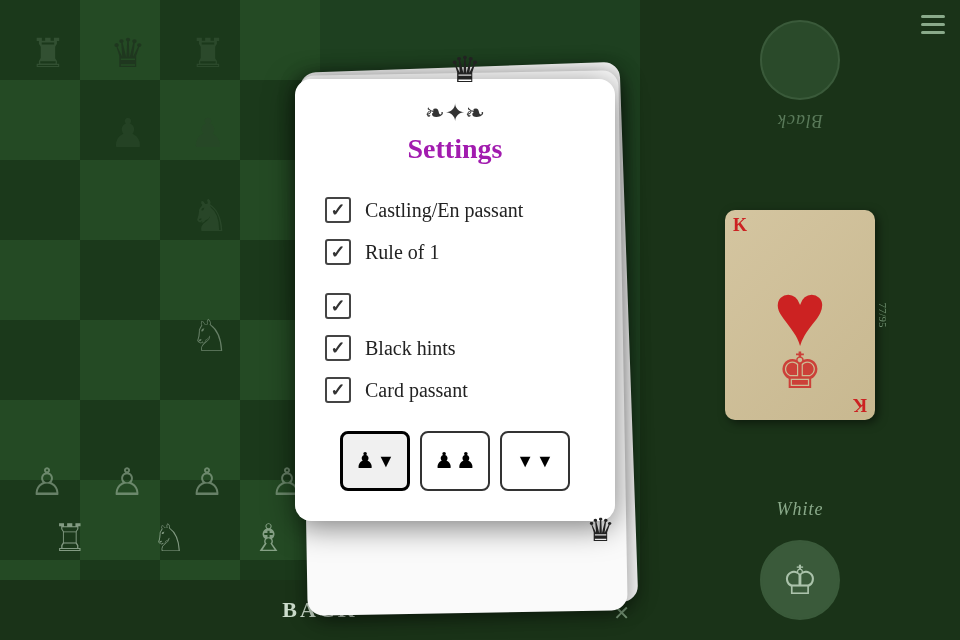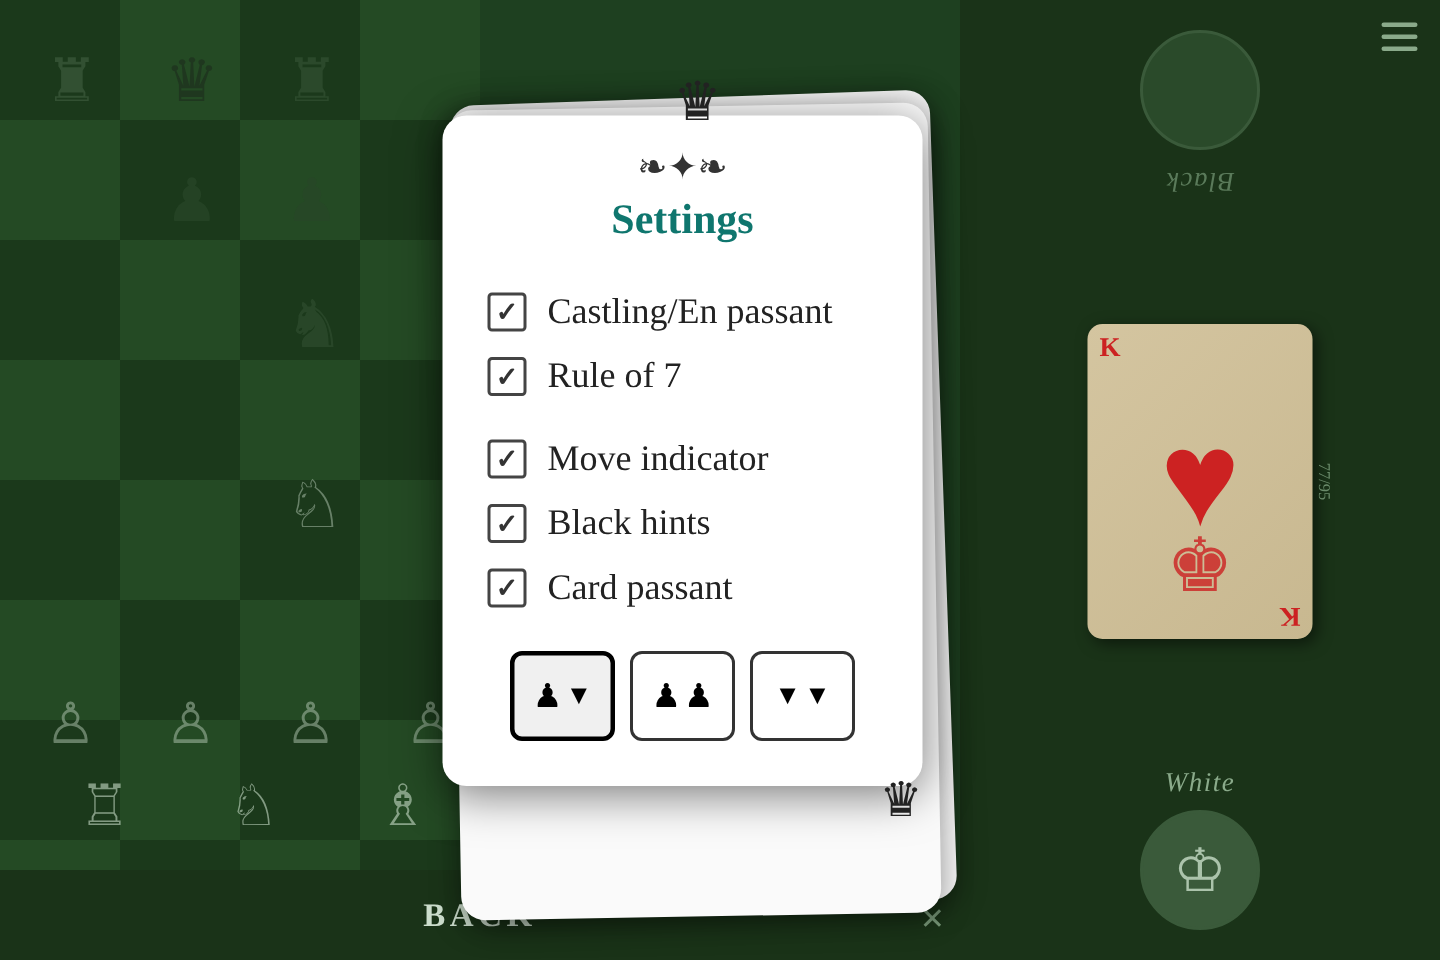--- a/index.html
+++ b/index.html
@@ -211,21 +211,21 @@
       font-size: 28px;
       color: #333;
       margin-bottom: 8px;
       letter-spacing: -2px;
     }
 
     .settings-title {
       text-align: center;
       font-size: 28px;
       font-weight: bold;
-      color: #0f766e;
+      color: #a21caf;
       margin-bottom: 24px;
       font-family: Georgia, serif;
     }
 
     
     .checkbox-item {
       display: flex;
       align-items: center;
       gap: 14px;
       padding: 8px 0;
@@ -257,21 +257,21 @@
     }
 
     .check-mark {
       color: #333;
       font-size: 18px;
       font-weight: bold;
       line-height: 1;
     }
 
     .check-label {
-      font-size: 24px;
+      font-size: 20px;
       color: #222;
       font-family: Georgia, serif;
     }
 
     
     .icon-buttons {
       display: flex;
       gap: 10px;
       margin-top: 20px;
       justify-content: center;
@@ -399,21 +399,21 @@
     <div class="card-display">
       <div class="card-corner tl">K</div>
       <div style="font-size:90px; color:#cc2222; line-height:1;">♥</div>
 
       <div style="position:absolute; bottom:20px; font-size:50px; color:#cc2222; opacity:0.8;">♚</div>
       <div class="card-corner br">K</div>
     </div>
     <div class="score-label">77/95</div>
   </div>
 
-  <div style="display:flex; flex-direction:column; align-items:center; gap:8px;">
+  <div style="display:flex; flex-direction:column; align-items:center; gap:20px;">
     <div class="player-label-white">White</div>
     <div class="avatar-circle" style="background:#3a5a3a;">
       <div style="display:flex; align-items:center; justify-content:center; height:100%; font-size:40px; color:rgba(220,240,220,0.7);">♔</div>
     </div>
   </div>
 </div>
 
 <div class="menu-icon">
   <div class="menu-line"></div>
   <div class="menu-line"></div>
@@ -459,30 +459,29 @@
           <div class="check-box checked">
             <span class="check-mark">✓</span>
           </div>
           <span class="check-label">Castling/En passant</span>
         </div>
 
         <div class="checkbox-item">
           <div class="check-box checked">
             <span class="check-mark">✓</span>
           </div>
-          <span class="check-label">Rule of 7</span>
+          <span class="check-label">Rule of 1</span>
         </div>
 
         <div class="spacer-line"></div>
 
         <div class="checkbox-item">
           <div class="check-box checked">
             <span class="check-mark">✓</span>
           </div>
-          <span class="check-label">Move indicator</span>
         </div>
 
         <div class="checkbox-item">
           <div class="check-box checked">
             <span class="check-mark">✓</span>
           </div>
           <span class="check-label">Black hints</span>
         </div>
 
         <div class="checkbox-item">

